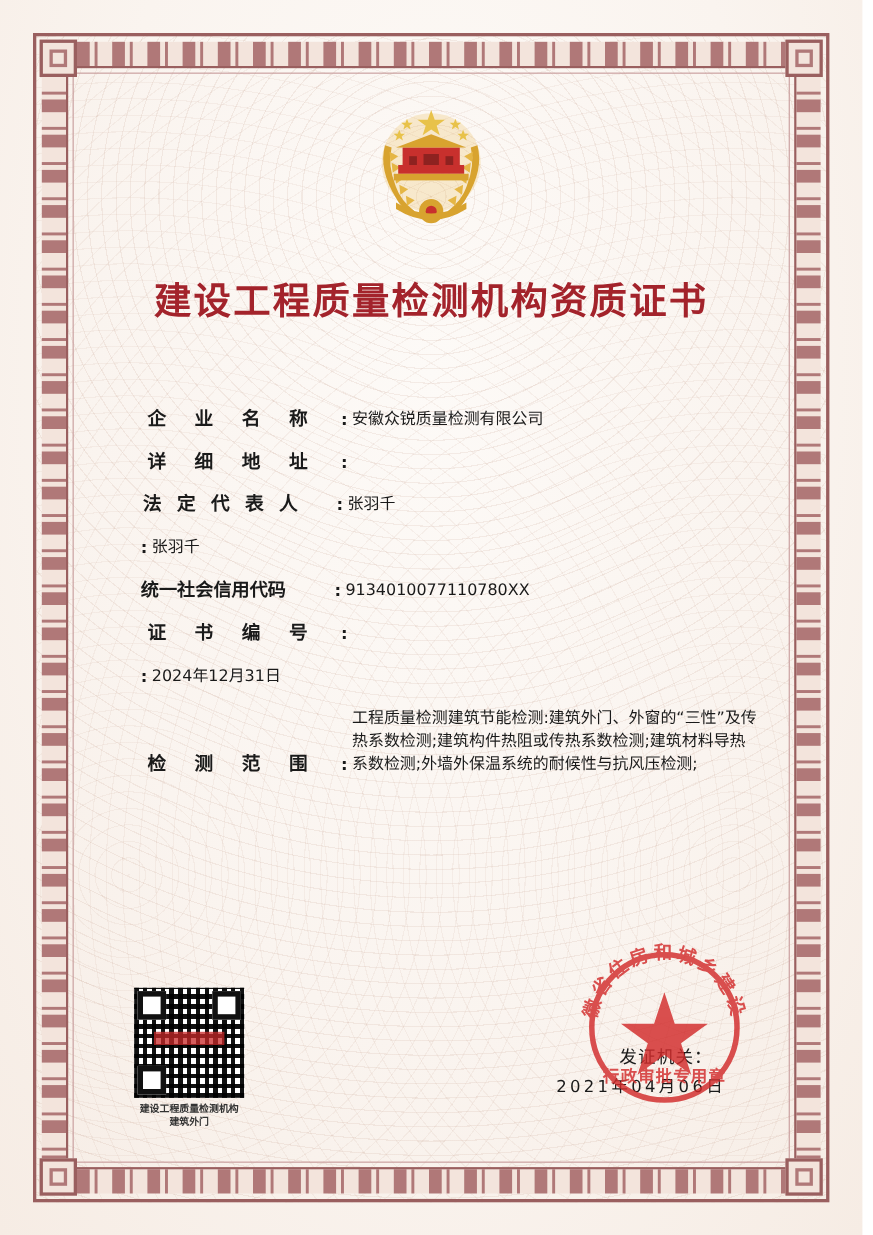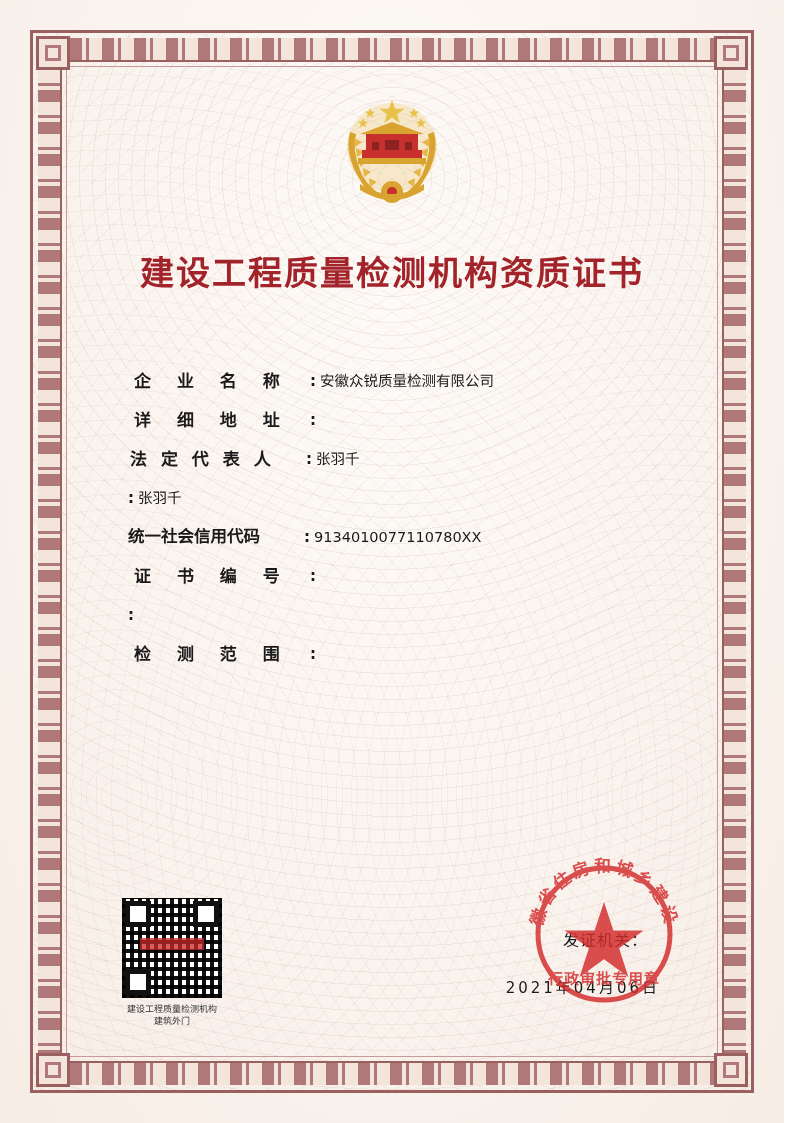--- a/index.html
+++ b/index.html
@@ -229,27 +229,28 @@
     left: 18px; top: 40px;
     width: 64px; height: 12px;
     background: rgba(200,40,40,0.75);
   }
   .qr-caption {
     margin-top: 5px;
     font-family: "DejaVu Sans", "Liberation Sans", sans-serif;
     font-size: 9px;
     line-height: 12px;
     color: #333;
+    font-weight: bold;
   }
 
   
   .issuer {
     position: absolute;
     right: 136px;
-    bottom: 172px;
+    bottom: 152px;
     font-family: Liberation Sans, sans-serif;
     font-size: 16px;
     color: #1a1a1a;
     letter-spacing: 1px;
   }
   .issue-date {
     position: absolute;
     right: 124px;
     bottom: 126px;
     font-family: "DejaVu Sans", "Liberation Sans", sans-serif;
@@ -363,25 +364,27 @@
       <div class="field-value">9134010077110780XX</div>
     </div>
 
     <div class="field-row">
       <div class="field-label spaced">证 书 编 号</div>
       <div class="field-colon">:</div>
     </div>
 
     <div class="field-row">
       <div class="field-colon">:</div>
+      <div class="field-value">2024年12月31日</div>
     </div>
 
     <div class="field-row scope">
       <div class="field-label spaced">检 测 范 围</div>
       <div class="field-colon">:</div>
+      <div class="field-value">工程质量检测建筑节能检测:建筑外门、外窗的“三性”及传热系数检测;建筑构件热阻或传热系数检测;建筑材料导热系数检测;外墙外保温系统的耐候性与抗风压检测;</div>
     </div>
 
   </div>
 
   <div class="qr-block">
     <div class="qr-img">
       <div class="qr-bl"></div>
       <div class="qr-red"></div>
     </div>
     <div class="qr-caption">

